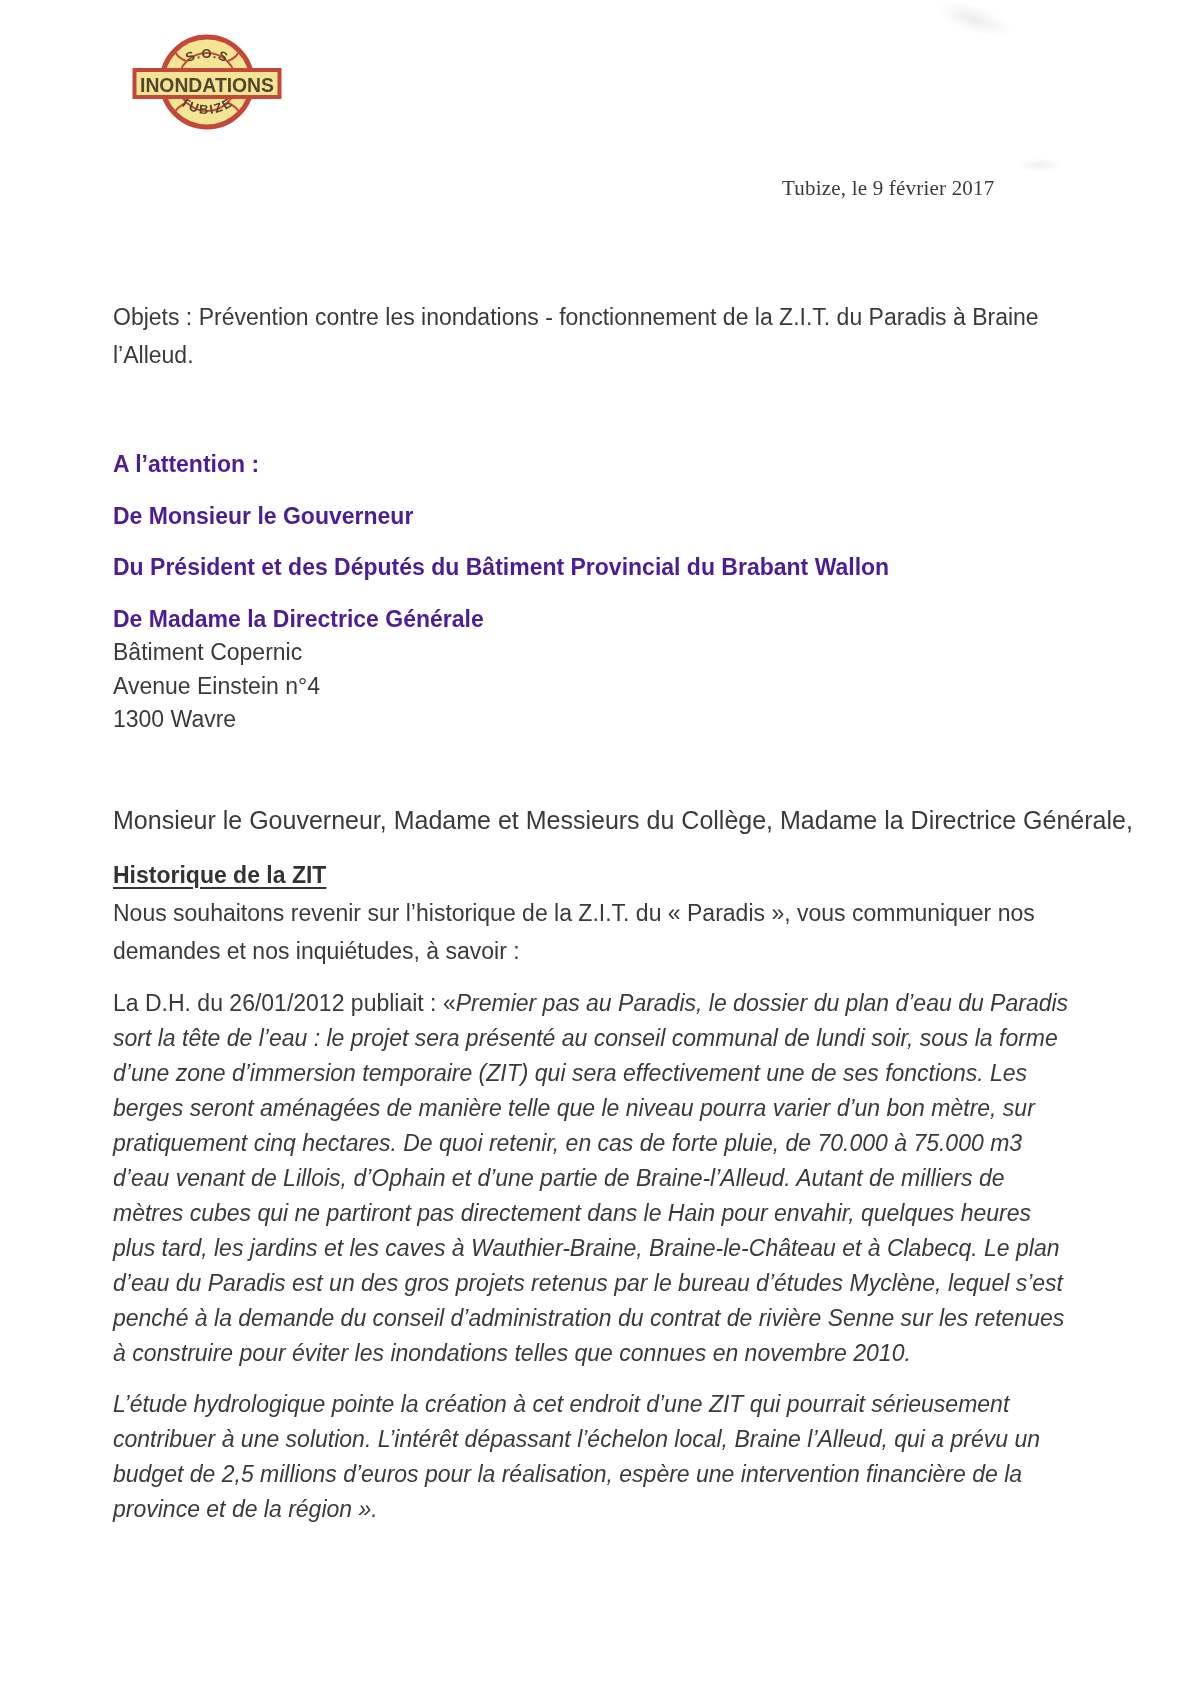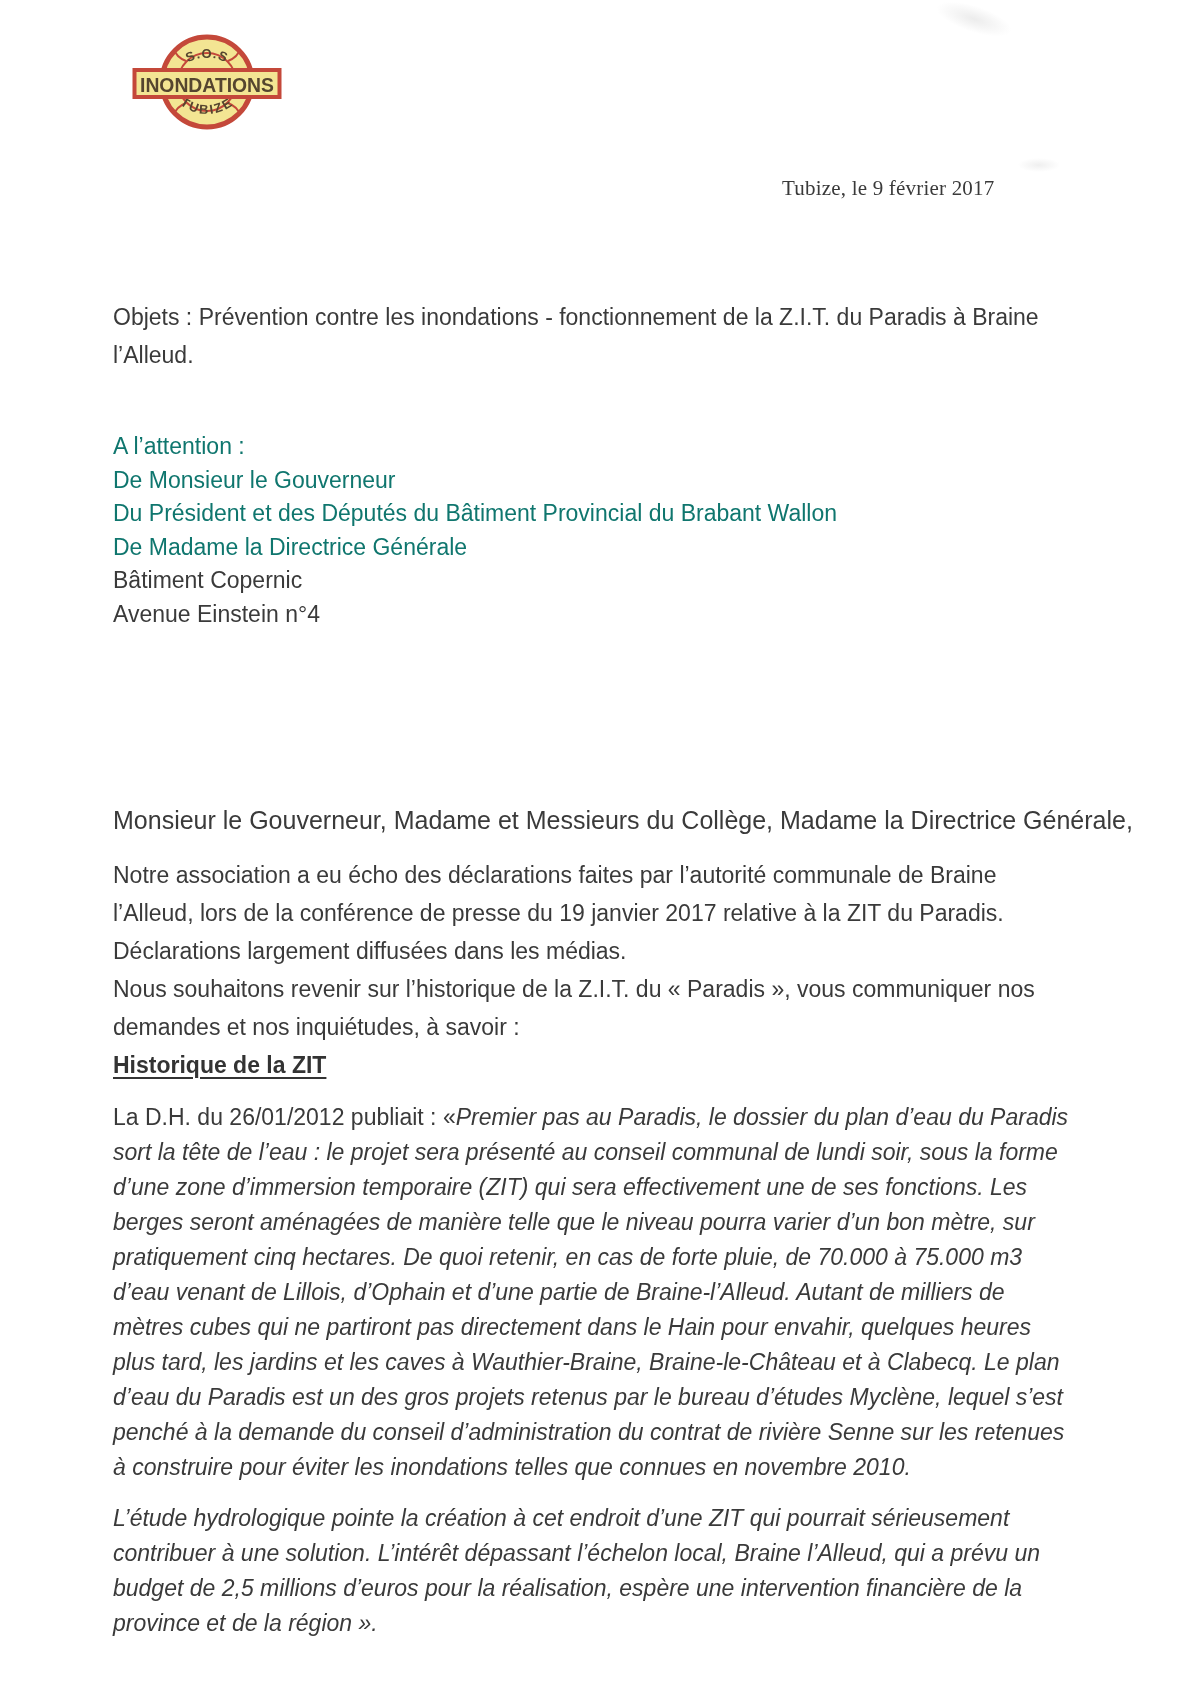--- a/index.html
+++ b/index.html
@@ -25,21 +25,21 @@
 
   .subject {
     left: 113px; top: 298px; width: 980px;
     font-size: 23px; line-height: 38px;
   }
 
   .attention {
     left: 113px; top: 430px;
     font-size: 23px; line-height: 33.5px;
   }
-  .attention .b { font-weight: 400; color: #0f766e; }
+  .attention .b { font-weight: 700; color: #4c1d95; margin-top: 18px; }
 
   .salutation {
     left: 113px; top: 806px;
     font-size: 25px; white-space: nowrap;
   }
 
   .content {
     left: 113px; top: 856px; width: 965px;
     font-size: 23px;
   }
@@ -102,27 +102,27 @@
 
 <div class="abs subject">Objets : Prévention contre les inondations - fonctionnement de la Z.I.T. du Paradis à Braine l’Alleud.</div>
 
 <div class="abs attention">
   <div class="b">A l’attention  :</div>
   <div class="b">De Monsieur le Gouverneur</div>
   <div class="b">Du Président et des Députés du Bâtiment Provincial du Brabant Wallon</div>
   <div class="b">De Madame la Directrice Générale</div>
   <div>Bâtiment Copernic</div>
   <div>Avenue Einstein n°4</div>
+  <div>1300 Wavre</div>
 </div>
 
 <div class="abs salutation">Monsieur le Gouverneur, Madame et Messieurs du Collège, Madame la Directrice Générale,</div>
 
 <div class="abs content">
-  <p>Notre association a eu écho des déclarations faites par l’autorité communale de Braine l’Alleud, lors de la conférence de presse du 19 janvier 2017 relative à la ZIT du Paradis. Déclarations largement diffusées dans les médias.</p>
+  <p><span class="section-heading">Historique de la ZIT</span></p>
+
   <p>Nous souhaitons revenir sur l’historique de la Z.I.T. du « Paradis », vous communiquer nos demandes et nos inquiétudes, à savoir :</p>
-
-  <p><span class="section-heading">Historique de la ZIT</span></p>
 
   <div class="quote">
     <div><span>La D.H. du 26/01/2012 publiait : «</span><span class="it">Premier pas au Paradis, le dossier du plan d’eau du Paradis sort la tête de l’eau : le projet sera présenté au conseil communal de lundi soir, sous la forme d’une zone d’immersion temporaire (ZIT) qui sera effectivement une de ses fonctions. Les berges seront aménagées de manière telle que le niveau pourra varier d’un bon mètre, sur pratiquement cinq hectares. De quoi retenir, en cas de forte pluie, de 70.000 à 75.000 m3 d’eau venant de Lillois, d’Ophain et d’une partie de Braine-l’Alleud. Autant de milliers de mètres cubes qui ne partiront pas directement dans le Hain pour envahir, quelques heures plus tard, les jardins et les caves à Wauthier-Braine, Braine-le-Château et à Clabecq. Le plan d’eau du Paradis est un des gros projets retenus par le bureau d’études Myclène, lequel s’est penché à la demande du conseil d’administration du contrat de rivière Senne sur les retenues à construire pour éviter les inondations telles que connues en novembre 2010.</span></div>
     <div class="it">L’étude hydrologique pointe la création à cet endroit d’une ZIT qui pourrait sérieusement contribuer à une solution. L’intérêt dépassant l’échelon local, Braine l’Alleud, qui a prévu un budget de 2,5 millions d’euros pour la réalisation, espère une intervention financière de la province et de la région ».</div>
   </div>
 </div>
 
 </body></html>

